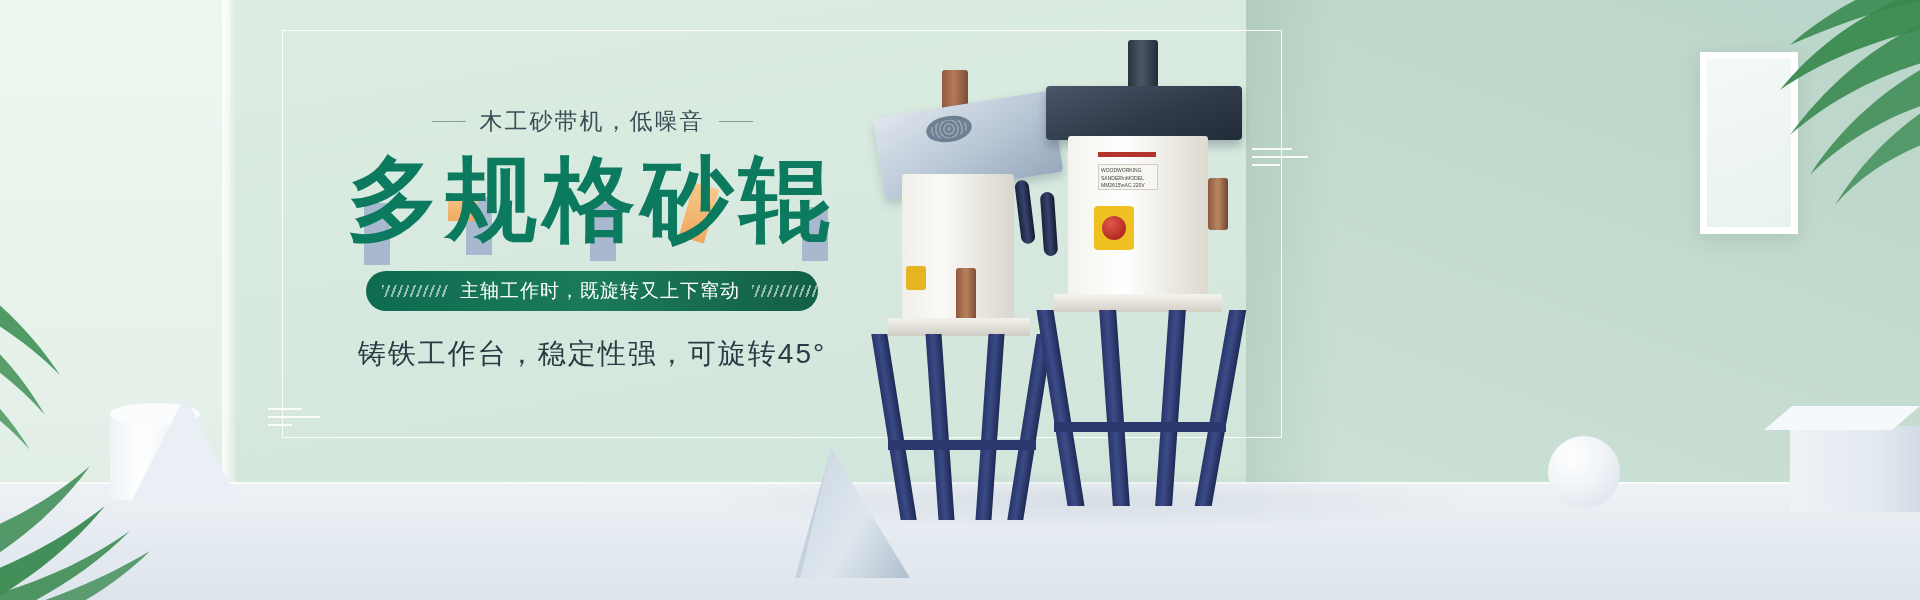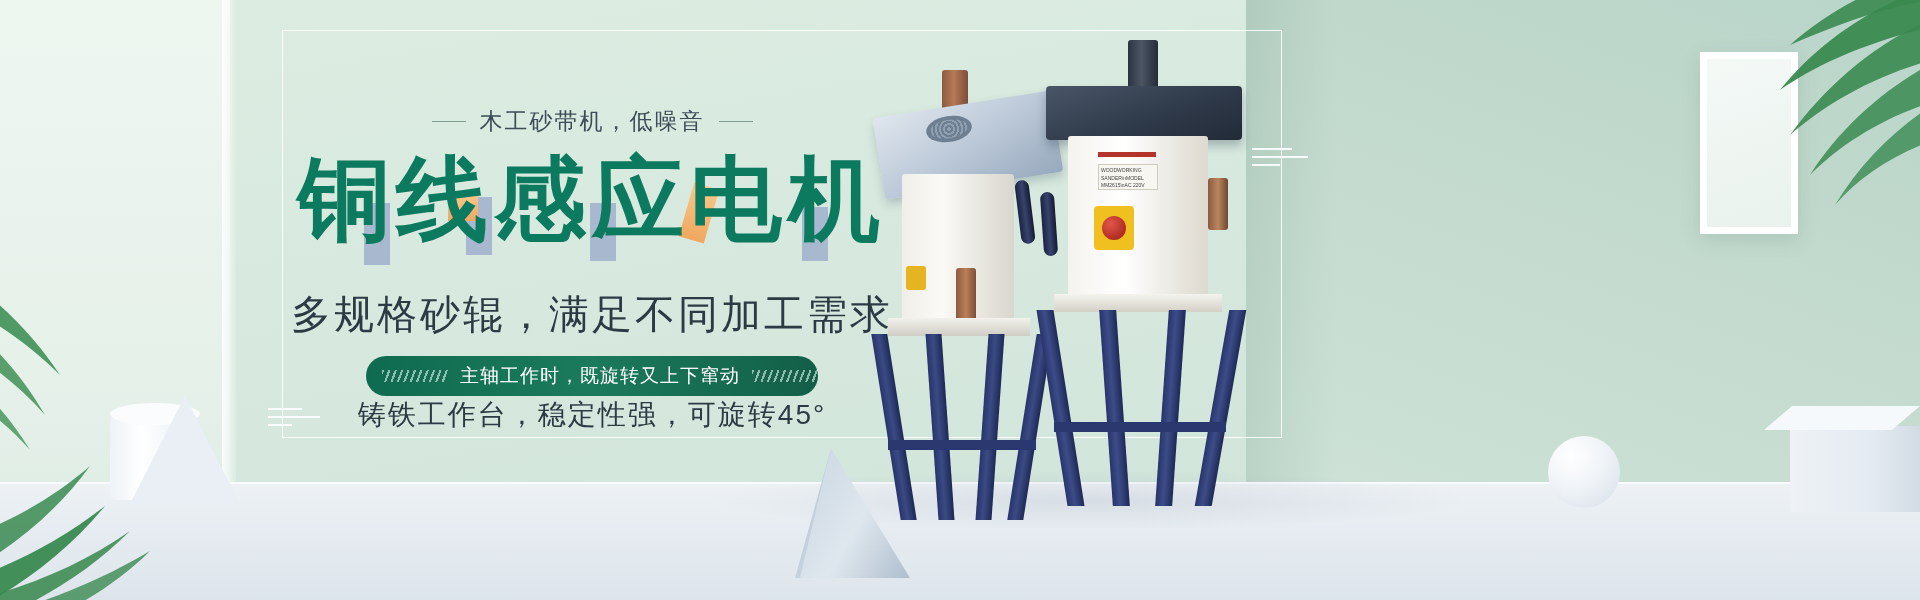--- a/index.html
+++ b/index.html
@@ -164,21 +164,21 @@
     background: linear-gradient(90deg,#0f6b4f 0%, #1b7a5c 50%, #125f47 100%);
     display:flex; align-items:center; justify-content:flex-end; gap:12px;
     color:#ffffff; font-size:19px; letter-spacing:1px;
   }
   .hatch {
     width:66px; height:12px; opacity:.55;
     background: repeating-linear-gradient(110deg,#ffffff 0 2px, transparent 2px 6px);
   }
 
   .footline {
-    font-size:28px; color:#2c3a44; letter-spacing:2px;
+    margin-top:24px; font-size:28px; color:#2c3a44; letter-spacing:2px;
   }
 
   
   .machines { position:absolute; left:860px; top:60px; width:420px; height:480px; }
 
   .mach { position:absolute; }
 
   
   .mA { left:0px; top:18px; width:210px; height:460px; }
   .mA .table {
@@ -374,24 +374,23 @@
       <span class="dash"></span>
     </div>
 
     <div class="title-wrap">
       <span class="accent acc-blue a1"></span>
       <span class="accent acc-blue a2"></span>
       <span class="accent acc-orange a6"></span>
       <span class="accent acc-blue a3"></span>
       <span class="accent acc-orange a4"></span>
       <span class="accent acc-blue a5"></span>
-      <div class="title">铜线感应电机</div>
+      <div class="title">多规格砂辊</div>
     </div>
 
-    <div class="tagline">多规格砂辊，满足不同加工需求</div>
 
     <div class="pill">
       <span class="hatch"></span>
       <span>主轴工作时，既旋转又上下窜动</span>
       <span class="hatch"></span>
     </div>
 
     <div class="footline">铸铁工作台，稳定性强，可旋转45°</div>
   </div>
 

